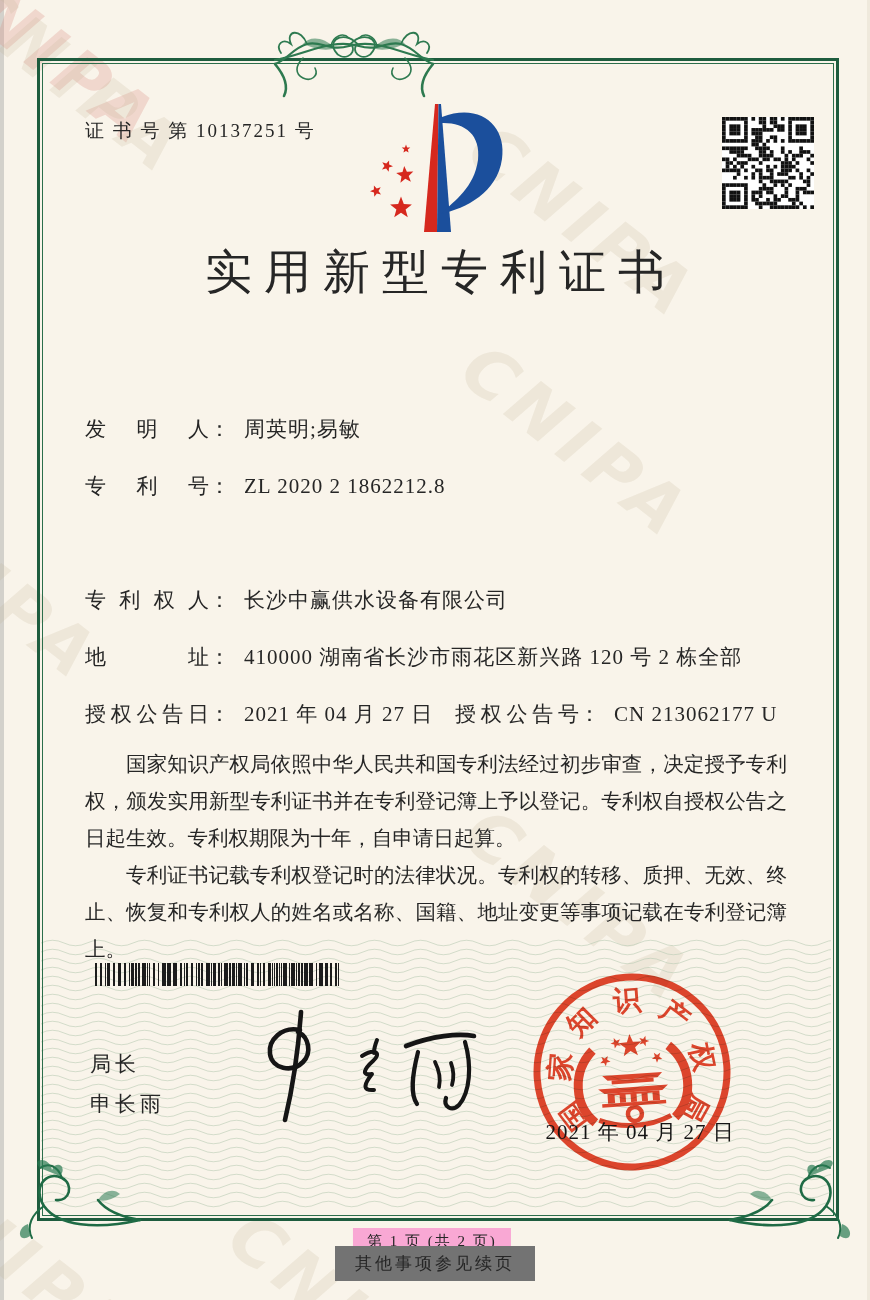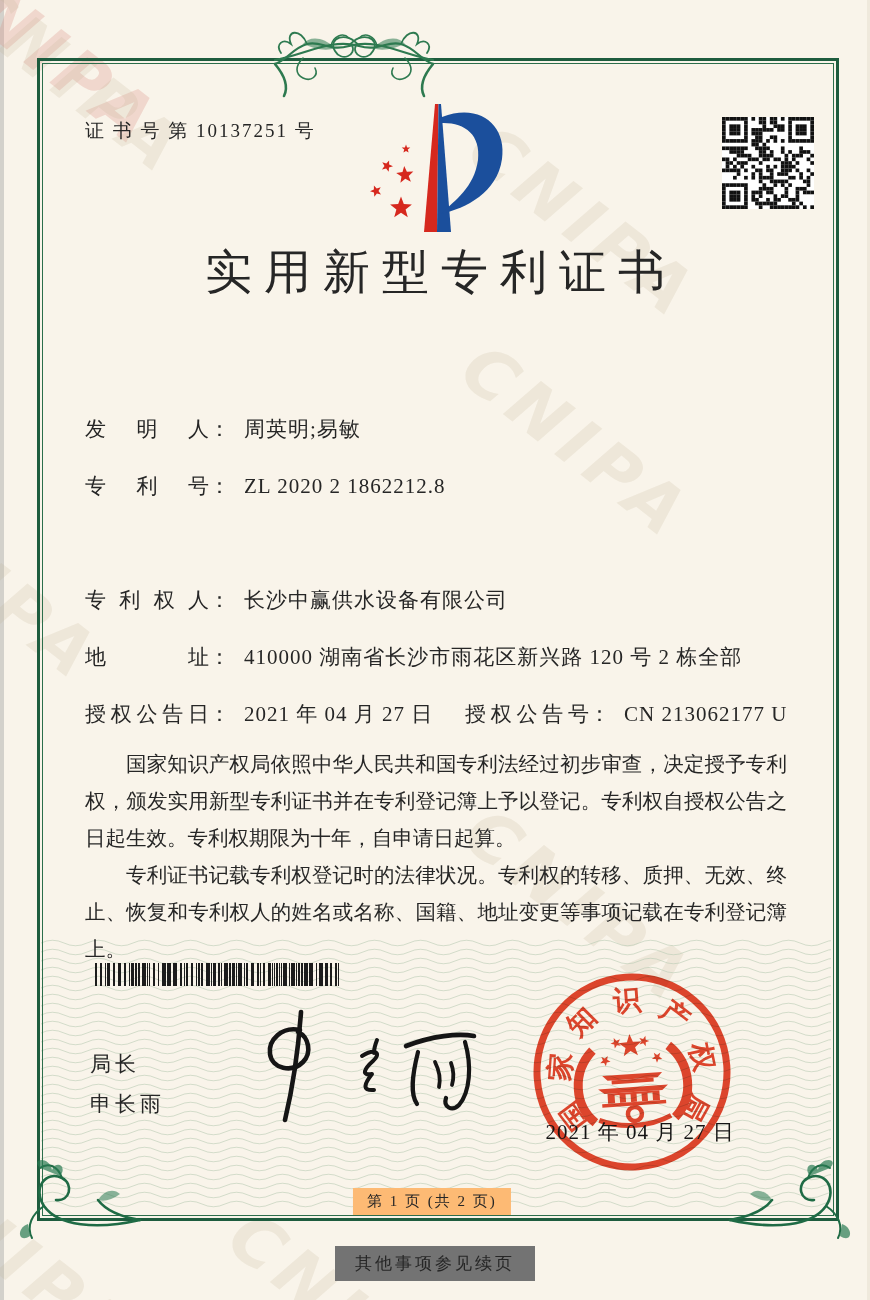--- a/index.html
+++ b/index.html
@@ -23,40 +23,40 @@
   #cert-number{left:85px;top:118px;font-size:19px;letter-spacing:2px;z-index:3;}
   #logo{left:342px;top:96px;z-index:3;}
   #qr{left:722px;top:117px;z-index:3;}
   #title{left:50%;top:241px;transform:translateX(-50%);font-size:47px;font-weight:normal;
          letter-spacing:12px;text-indent:12px;white-space:nowrap;z-index:3;}
   
   .field-row{position:absolute;left:85px;font-size:21px;white-space:nowrap;z-index:3;}
   .flabel{display:inline-block;width:124px;text-align:justify;text-align-last:justify;vertical-align:top;}
   .fcolon{display:inline-block;margin-right:14px;}
   .fvalue{letter-spacing:1px;}
-  .grant-right{position:absolute;left:370px;top:0;margin-left:10px;}
+  .grant-right{position:absolute;left:370px;top:0;}
   
   #body-text{left:85px;top:746px;width:702px;font-size:20.5px;line-height:37px;text-align:justify;z-index:3;}
   #body-text p{margin:0;text-indent:2em;}
   
   #barcode{left:95px;top:963px;z-index:3;}
   
   #officer-title{left:90px;top:1050px;font-family:"Liberation Sans","DejaVu Sans",sans-serif;
                  font-size:21px;letter-spacing:4px;z-index:3;}
   #officer-name{left:90px;top:1090px;font-family:"Liberation Sans","DejaVu Sans",sans-serif;
                 font-size:21px;letter-spacing:4px;z-index:3;text-align:right;}
   #signature{left:212px;top:1006px;z-index:3;}
   
   #seal{left:530px;top:970px;z-index:4;opacity:0.93;mix-blend-mode:multiply;}
   .seal-ch{font-size:28px;font-weight:bold;fill:#e03a20;text-anchor:middle;dominant-baseline:central;
            font-family:"Liberation Serif","DejaVu Serif",serif;}
   #seal-date{left:540px;top:1118px;width:200px;text-align:center;font-size:21px;letter-spacing:1px;
              color:#141414;z-index:6;white-space:nowrap;}
   
-  #page-indicator{left:50%;top:1188px;transform:translateX(-52%);background:#fdba74;padding:4px 14px;
+  #page-indicator{left:50%;top:1228px;transform:translateX(-52%);background:#f9a8d4;padding:4px 14px;
                   font-size:15px;letter-spacing:2px;z-index:3;}
   #footer-note{left:50%;top:1246px;transform:translateX(-50%);background:#737373;padding:6px 20px;
                font-size:17px;letter-spacing:3px;z-index:6;}
   
   .orn{position:absolute;z-index:6;pointer-events:none;}
   svg{display:block;}
 </style>
 </head>
 <body>
 

